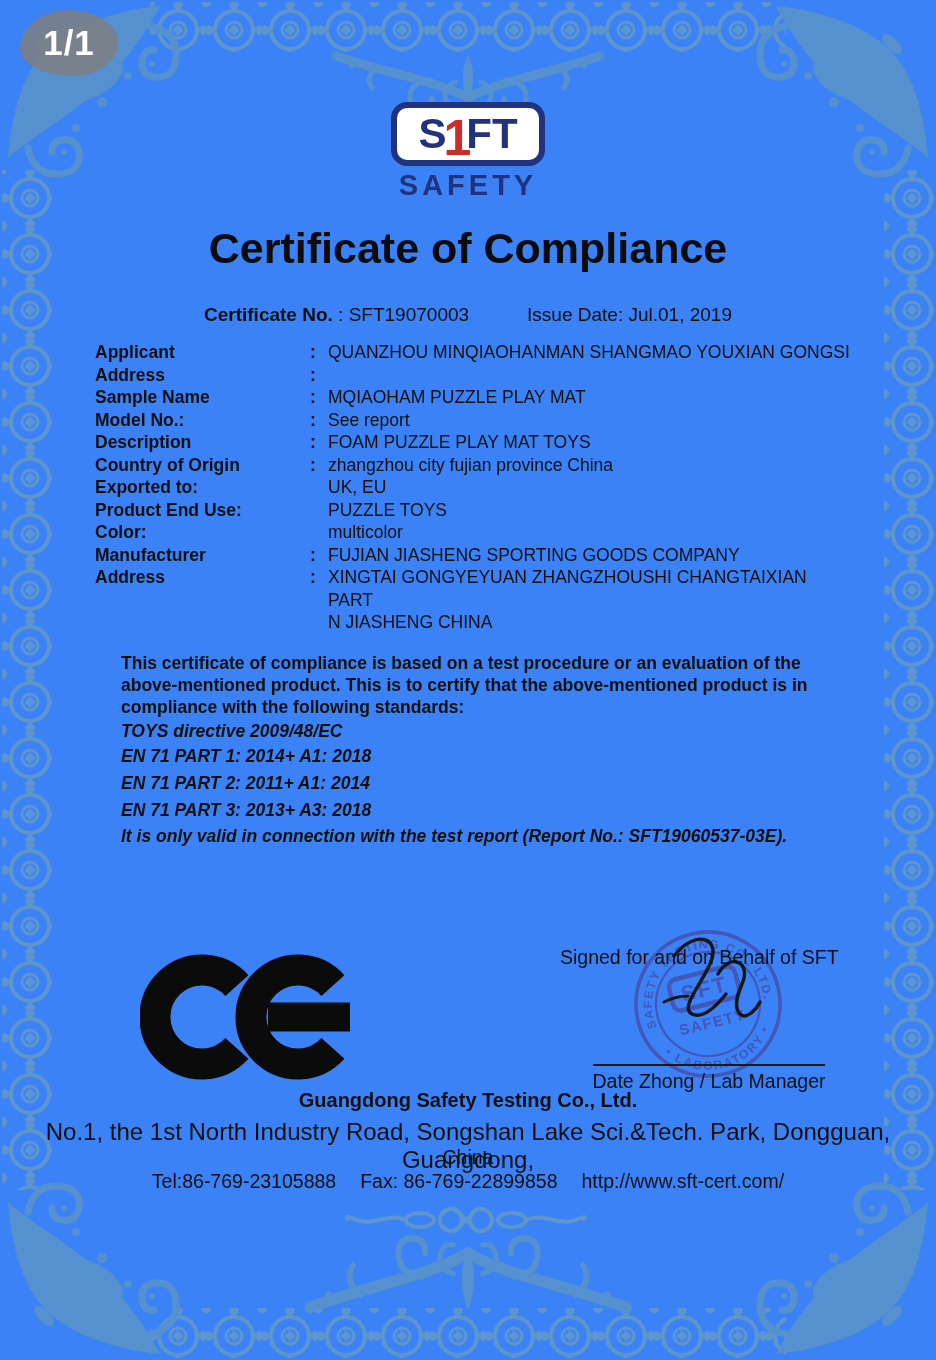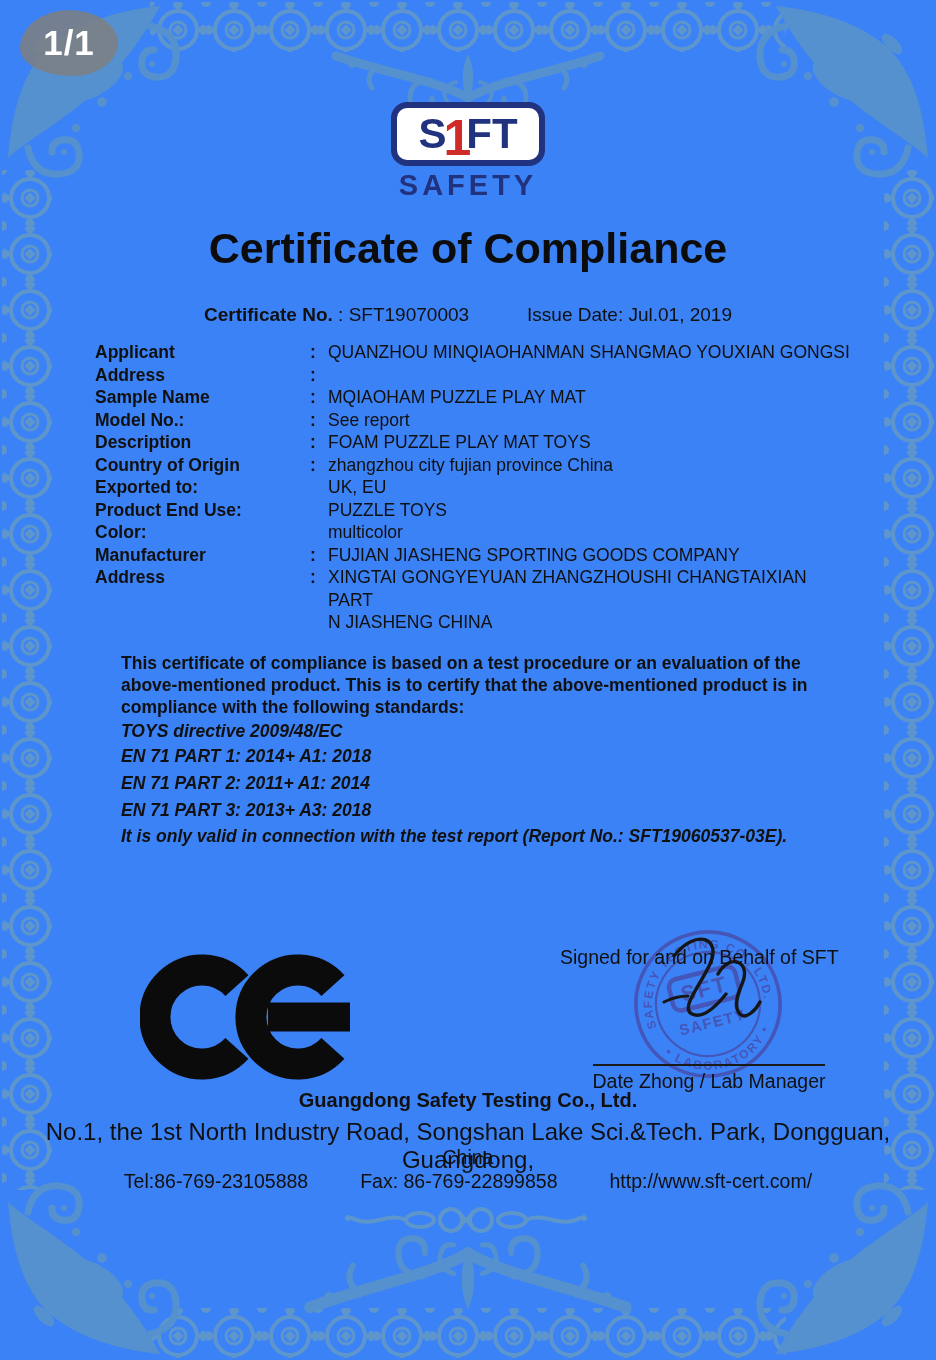--- a/index.html
+++ b/index.html
@@ -57,21 +57,21 @@
   .sigline { position:absolute; left:593px; top:1064px; width:232px;
              border-top:2px solid #1a1a1a; z-index:3; }
   .signer { position:absolute; left:577px; top:1070px; width:264px; text-align:center;
             font-size:19.5px; z-index:3; }
 
   .company { position:absolute; top:1089px; width:100%; text-align:center;
              font-weight:bold; font-size:20px; }
   .addr1 { position:absolute; top:1118px; width:100%; text-align:center; font-size:24px; }
   .addr2 { position:absolute; top:1146px; width:100%; text-align:center; font-size:19.5px; }
   .contact { position:absolute; top:1170px; width:100%; display:flex;
-             justify-content:center; gap:52px; font-size:19.5px; }
+             justify-content:center; gap:24px; font-size:19.5px; }
 </style>
 </head>
 <body>
 
 <div class="page">
 
   <svg class="border-svg" width="936" height="1360" viewBox="0 0 936 1360" aria-hidden="true">
     <defs>
       <pattern id="lace" width="56" height="56" patternUnits="userSpaceOnUse">
         <circle cx="28" cy="28" r="19" fill="none" stroke="#5e96cc" stroke-width="4"></circle>

